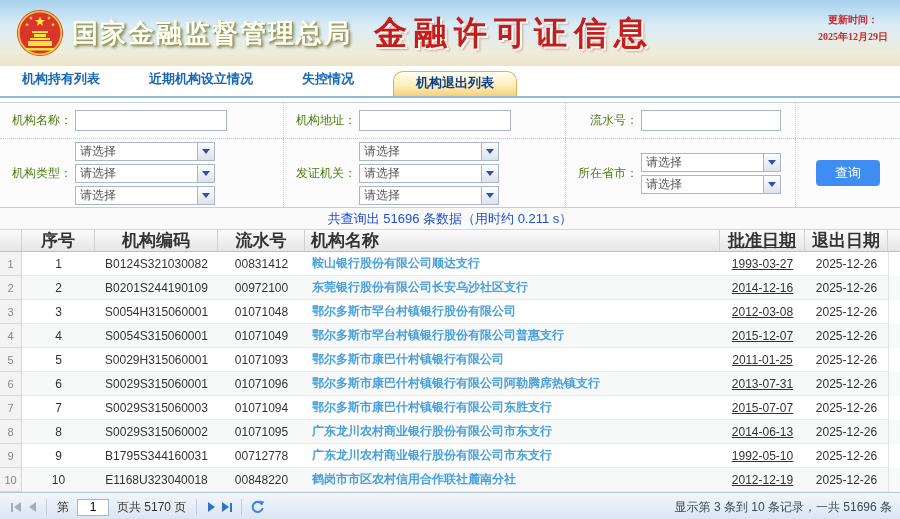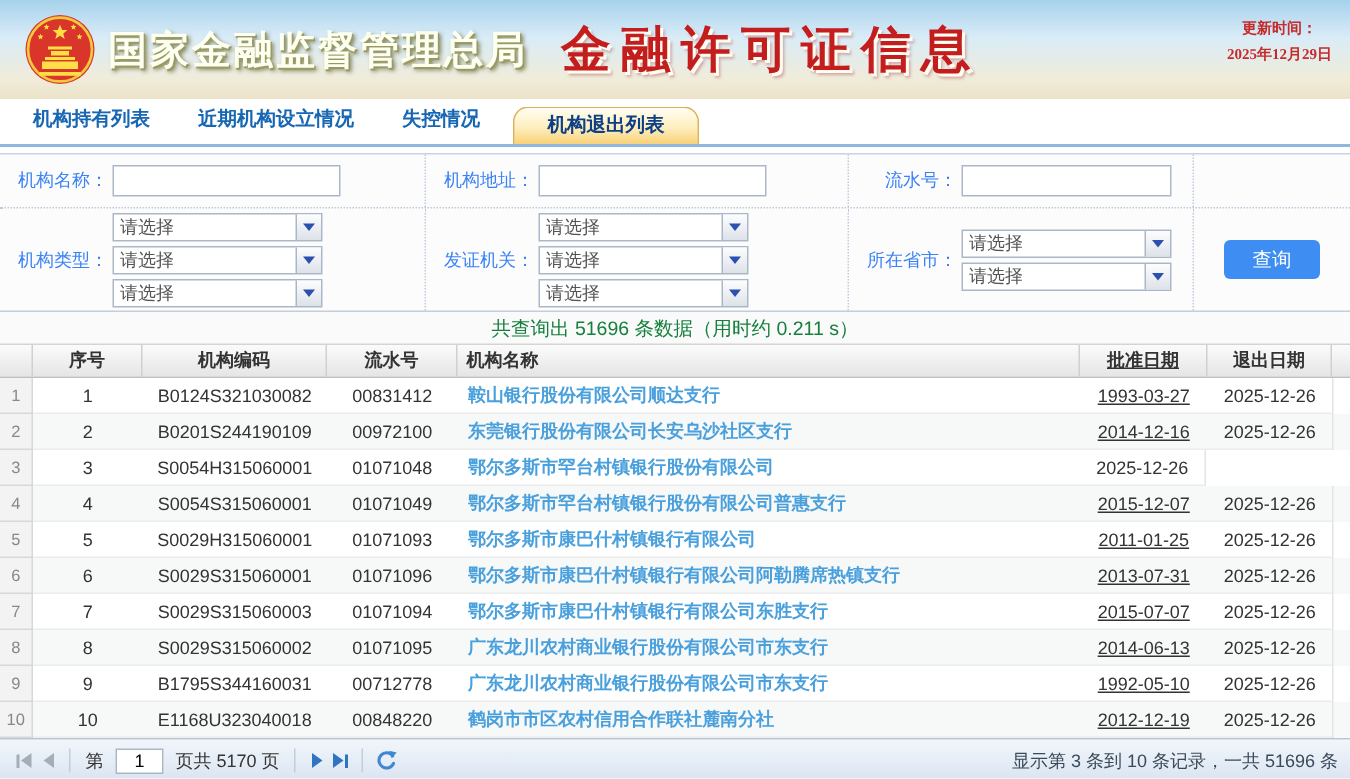--- a/index.html
+++ b/index.html
@@ -28,21 +28,21 @@
   }
   .update {
     position:absolute; right:12px; top:11px; text-align:center;
     color:#c52b2b; font-size:10px; font-weight:bold; line-height:1.7;
     font-family:"Liberation Serif","DejaVu Serif",serif;
   }
 
   
   .tabs {
     height:32px; background:#fff; border-bottom:2px solid #8fb8dc;
-    display:flex; align-items:stretch; padding-left:6px;
+    display:flex; align-items:stretch; padding-left:6px;gap:17px;
   }
   .tab {
     display:flex; align-items:center; padding:0 16px 4px;
     color:#1767b3; font-size:13px; font-weight:bold; cursor:pointer; white-space:nowrap;
   }
   .tab.active {
     align-self:flex-end; height:25px; padding:0 22px 2px; margin-left:6px;
     background:linear-gradient(180deg,#fffef4 0%,#fdeebc 55%,#f8d178 100%);
     border:1px solid #dcb158; border-bottom:none; border-radius:10px 10px 0 0;
     color:#0d3e86;
@@ -54,21 +54,21 @@
     border-top:1px solid #c8d4e2; border-bottom:1px solid #c2ced9;
   }
   .form-row { display:flex; }
   .form-row.first  { height:36px; border-bottom:1px dotted #bfcadc; }
   .form-row.second { height:68px; }
   .fcol { display:flex; align-items:center; }
   .fcol1 { width:283px; }
   .fcol2 { width:282px; border-left:1px dotted #bfcadc; }
   .fcol3 { width:230px; border-left:1px dotted #bfcadc; }
   .fcol4 { width:105px; border-left:1px dotted #bfcadc; justify-content:center; }
-  .flabel { width:72px; text-align:right; font-size:12px; color:#3b82f6; flex-shrink:0; white-space:nowrap; }
+  .flabel { width:72px; text-align:right; font-size:12px; color:#4d7c0f; flex-shrink:0; white-space:nowrap; }
   .tinput {
     width:152px; height:21px; margin-left:3px; border:1px solid #a9b7c8;
     font-size:12px; padding:0 3px; background:#fff;
   }
   .combo-stack { display:flex; flex-direction:column; gap:3px; margin-left:3px; }
   .combo {
     width:140px; height:19px; border:1px solid #a9b7c8; background:#fff;
     display:flex; align-items:center; cursor:pointer;
   }
   .combo .txt { flex:1; font-size:12px; color:#555; padding-left:4px; }
@@ -81,26 +81,26 @@
   .query-btn {
     width:64px; height:26px; border:none; border-radius:4px; cursor:pointer;
     background:#3d8df2; color:#fff; font-size:13px;
     font-family:"Liberation Sans","DejaVu Sans",sans-serif;
   }
 
   
   .result-bar {
     height:22px; background:#fafafa; border-bottom:1px solid #d4d4d4;
     display:flex; align-items:center; justify-content:center;
-    font-size:13px; color:#15803d;
+    font-size:13px; color:#1d4ed8;
   }
 
   
   .thead {
-    display:flex; height:22px; font-size:12px; font-weight:bold; color:#333;
+    display:flex; height:22px; font-size:17px; font-weight:bold; color:#333;
     background:linear-gradient(#fbfbfb,#e5e5e5); border-bottom:1px solid #bfbfbf;
   }
   .th { display:flex; align-items:center; justify-content:center; border-right:1px solid #d0d0d0; }
   .th.name { justify-content:flex-start; padding-left:6px; }
   .c-num{width:22px;} .c-seq{width:73px;} .c-code{width:123px;} .c-serial{width:87px;}
   .c-name{width:415px;} .c-approve{width:85px;text-decoration:underline;} .c-exit{width:83px;}
   .c-spacer{width:12px; border-right:none;}
   .tr { display:flex; height:24px; font-size:12px; color:#333; background:#fff; }
   .tr.alt { background:#f7f8f8; }
   .td { display:flex; align-items:center; justify-content:center; border-bottom:1px solid #ececec; }
@@ -290,20 +290,21 @@
     </div>
 
     <div class="tr">
       <div class="td rownum c-num">3</div>
       <div class="td c-seq">3</div>
       <div class="td c-code">S0054H315060001</div>
       <div class="td c-serial">01071048</div>
       <div class="td name c-name">
         <span class="link">鄂尔多斯市罕台村镇银行股份有限公司</span>
       </div>
+      <div class="td c-approve">2012-03-08</div>
       <div class="td c-exit">2025-12-26</div>
       <div class="td spacer c-spacer"></div>
     </div>
 
     <div class="tr alt">
       <div class="td rownum c-num">4</div>
       <div class="td c-seq">4</div>
       <div class="td c-code">S0054S315060001</div>
       <div class="td c-serial">01071049</div>
       <div class="td name c-name">

